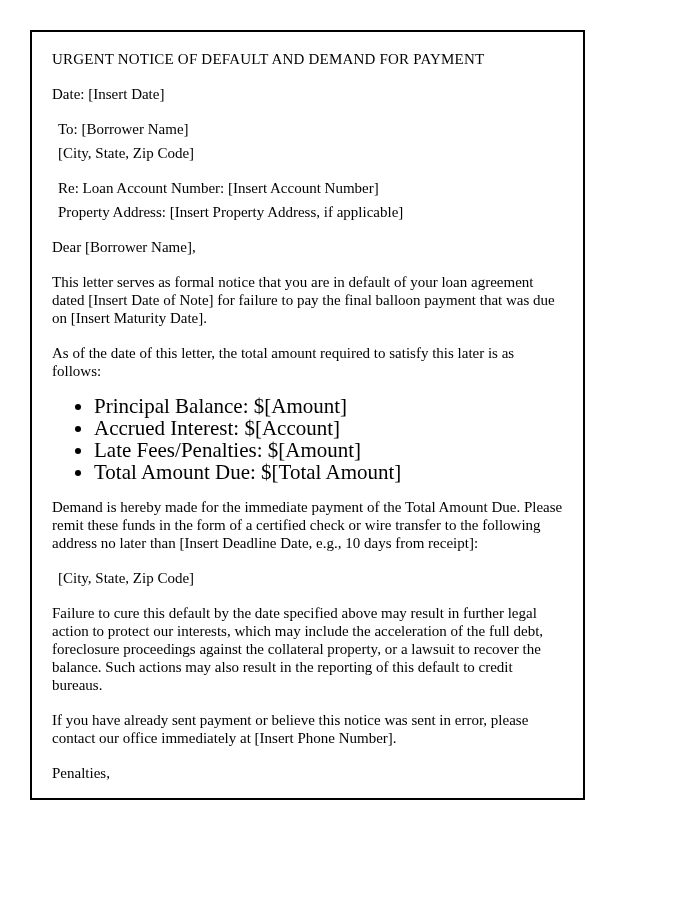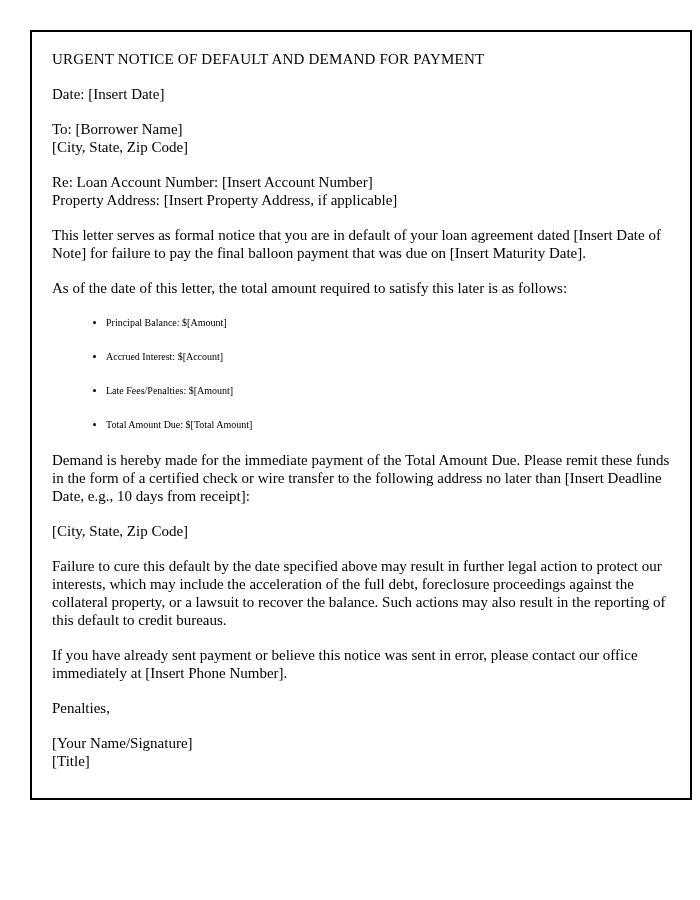--- a/index.html
+++ b/index.html
@@ -13,54 +13,54 @@
     width: 700px;
     height: 900px;
     background: #ffffff;
     font-family: "Liberation Serif", serif;
     color: #000000;
   }
   .letter-box {
     position: absolute;
     left: 30px;
     top: 30px;
-    width: 662px;
+    width: 555px;
     height: 770px;
     border: 2px solid #000000;
     padding: 18px 20px 0 20px;
     overflow: hidden;
     background: #ffffff;
   }
   .letter-box p,
   .letter-box h1 {
     margin: 0 0 17px 0;
     font-size: 15px;
     line-height: 18px;
     font-weight: normal;
   }
   .letter-title {
     font-weight: bold;
     font-size: 15px;
     letter-spacing: 0.2px;
   }
   .addr-line {
-    margin: 0 !important;
+    margin: 6px !important;
   }
   .block {
     margin: 0 0 17px 0;
   }
   ul.amounts {
     margin: 0 0 17px 0;
     padding: 0 0 0 38px;
     list-style: disc;
   }
   ul.amounts li {
-    font-size: 10px;
+    font-size: 21px;
     line-height: 18px;
-    margin: 16px;
+    margin: 4px;
   }
   ul.amounts li.total {
     font-weight: normal;
   }
 </style>
 </head>
 <body>
 
 <div class="page">
   <div class="letter-box">
@@ -72,20 +72,21 @@
     <div class="block">
       <p class="addr-line">To: [Borrower Name]</p>
       <p class="addr-line">[City, State, Zip Code]</p>
     </div>
 
     <div class="block">
       <p class="addr-line">Re: Loan Account Number: [Insert Account Number]</p>
       <p class="addr-line">Property Address: [Insert Property Address, if applicable]</p>
     </div>
 
+    <p>Dear [Borrower Name],</p>
 
     <p>This letter serves as formal notice that you are in default of your loan agreement dated [Insert Date of Note] for failure to pay the final balloon payment that was due on [Insert Maturity Date].</p>
 
     <p>As of the date of this letter, the total amount required to satisfy this later is as follows:</p>
 
     <ul class="amounts">
       <li>Principal Balance: $[Amount]</li>
       <li>Accrued Interest: $[Account]</li>
       <li>Late Fees/Penalties: $[Amount]</li>
       <li class="total">Total Amount Due: $[Total Amount]</li>

